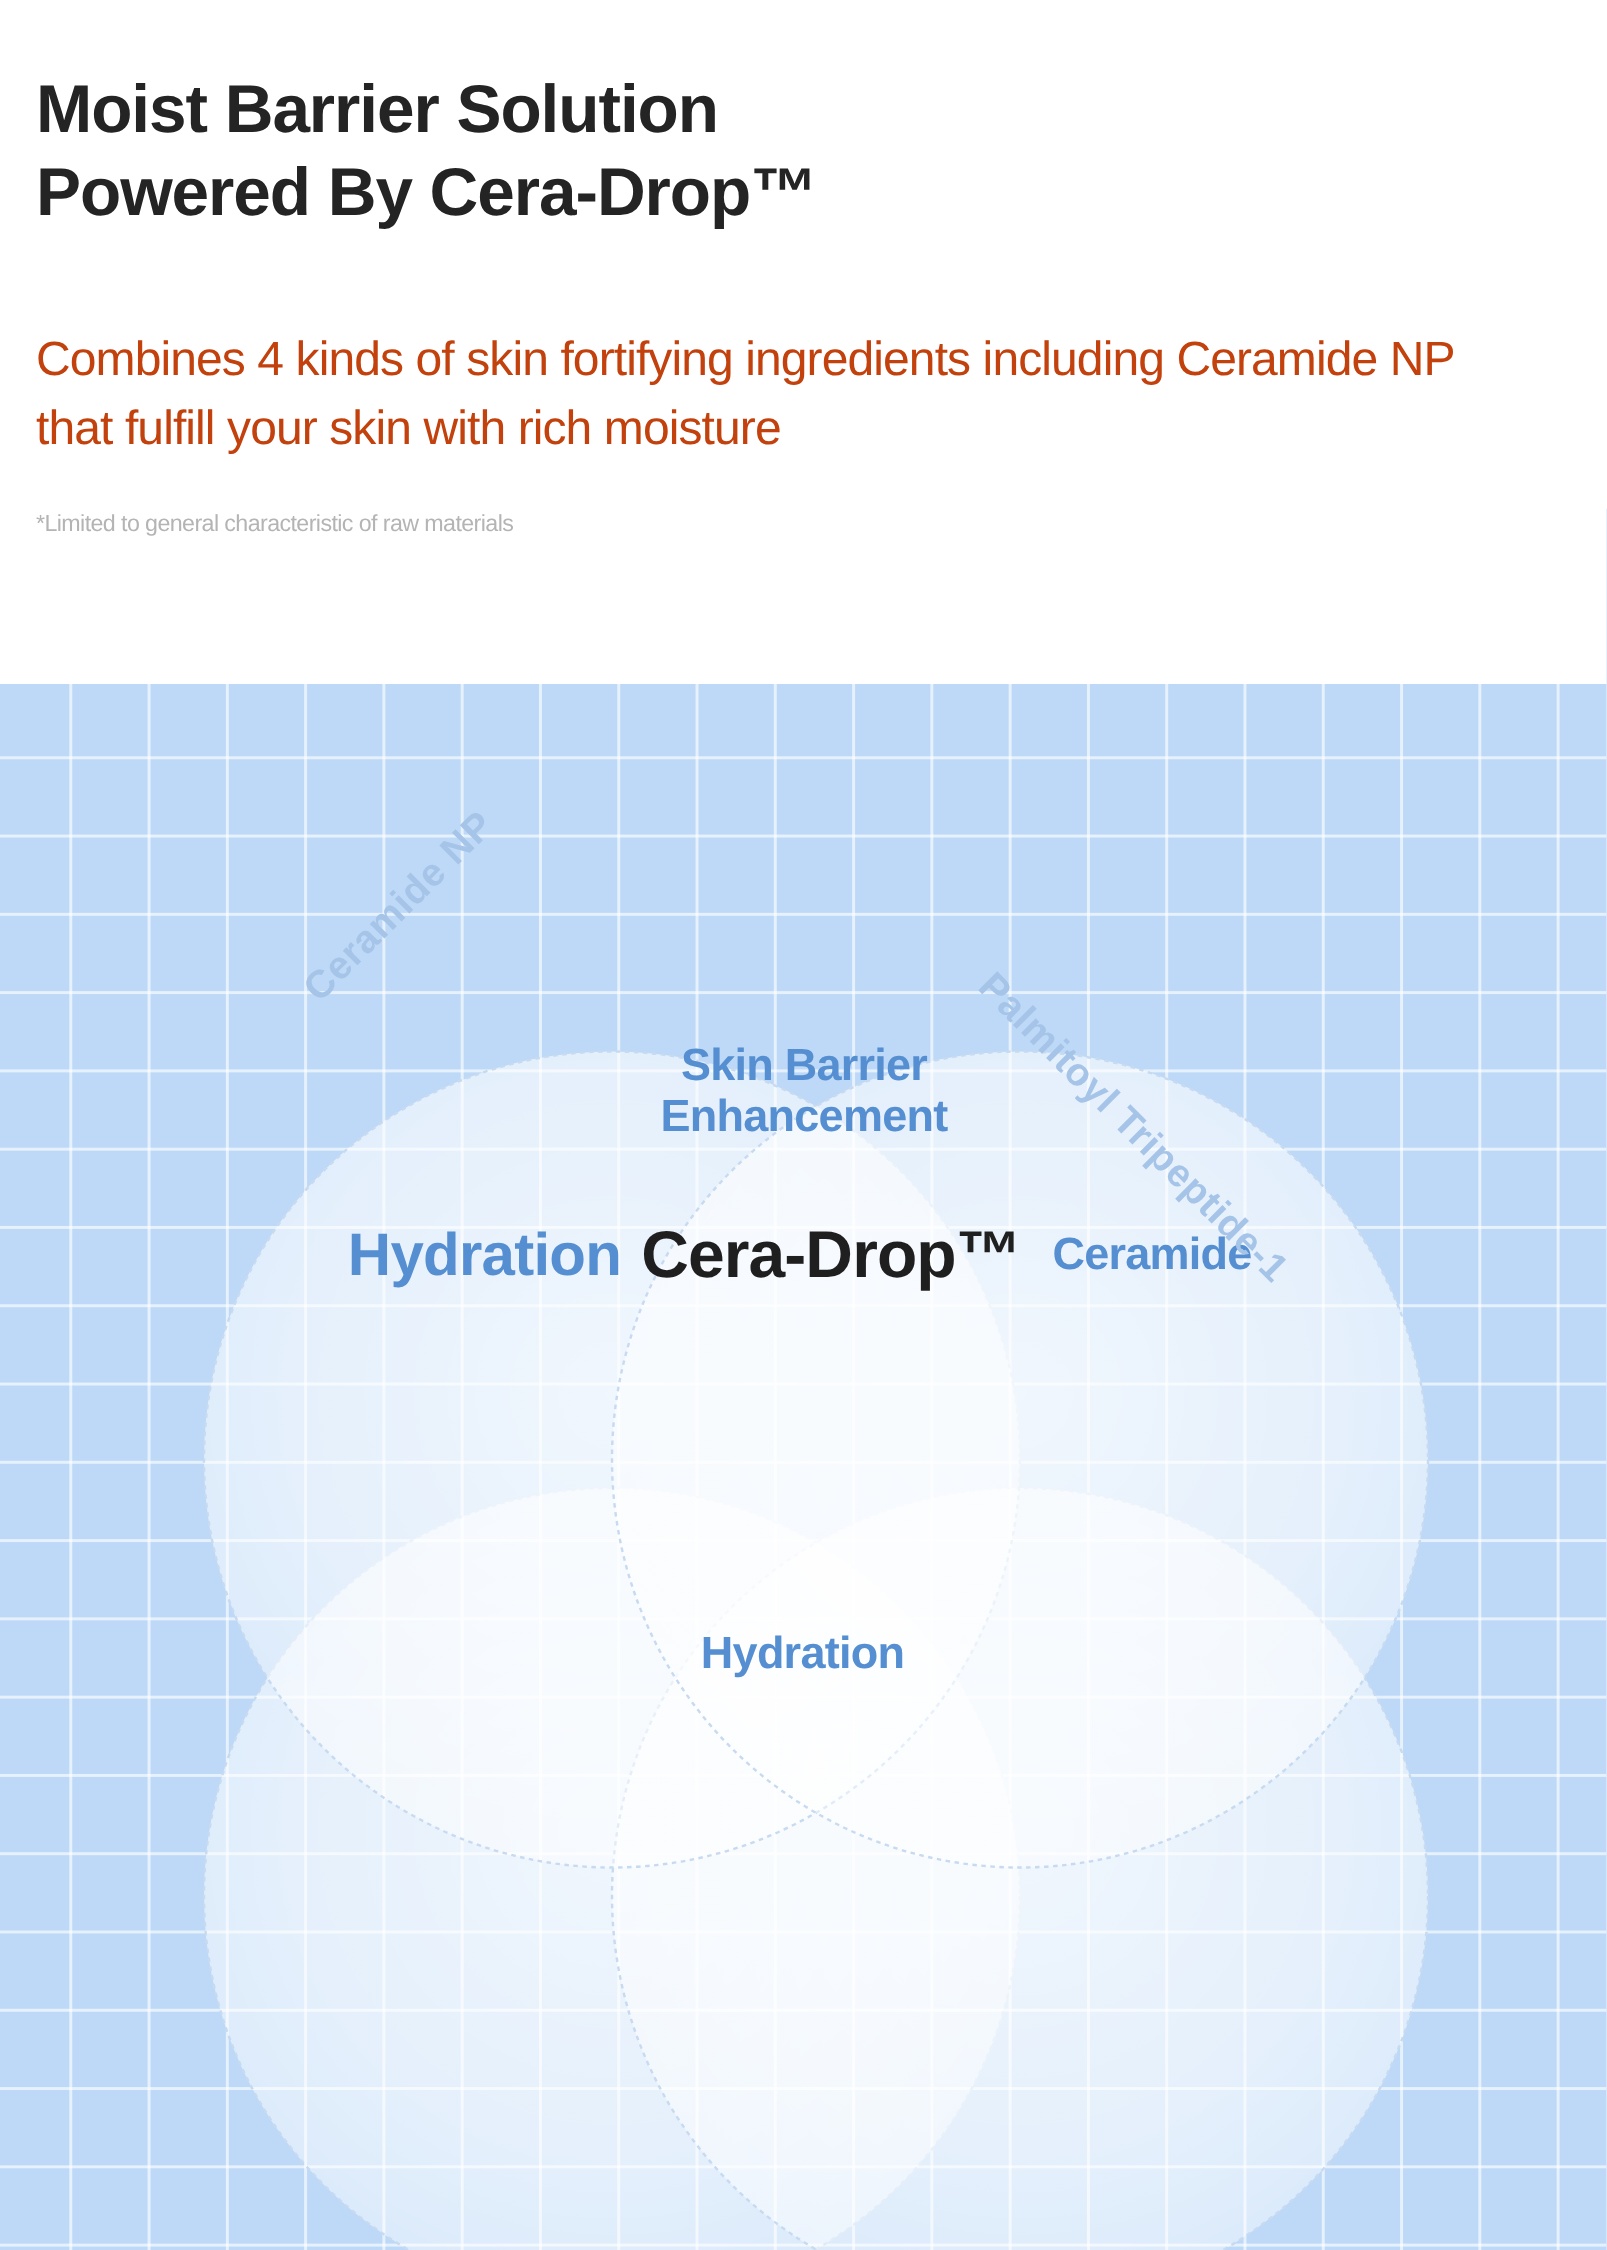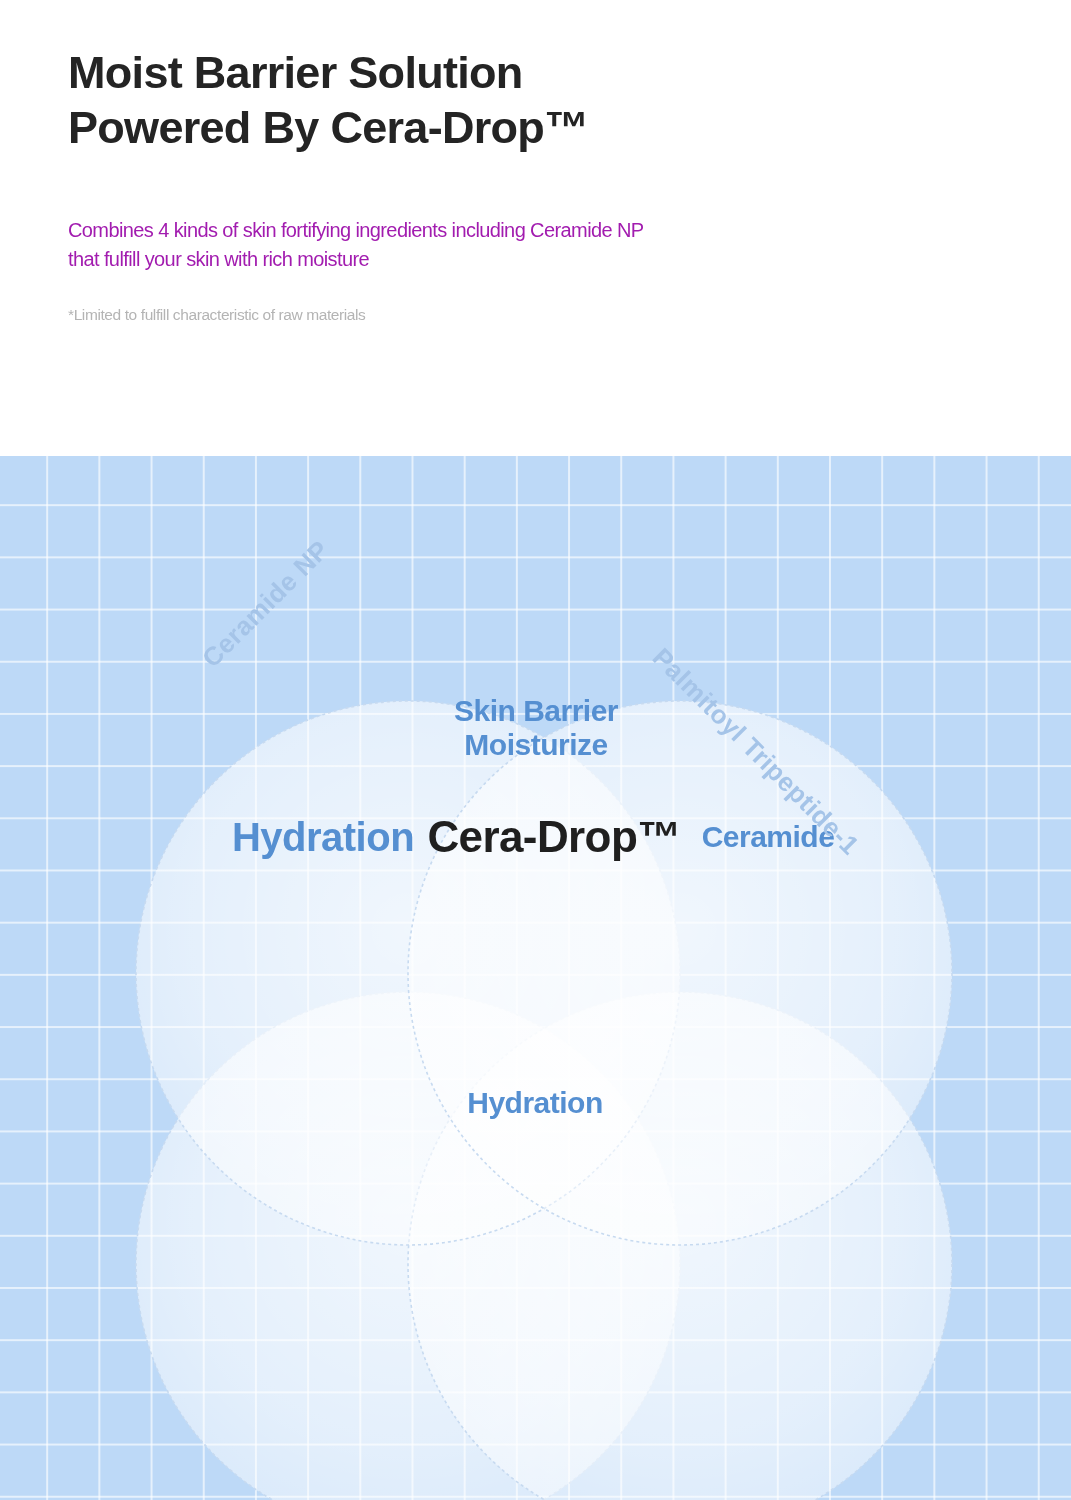--- a/index.html
+++ b/index.html
@@ -17,37 +17,37 @@
   }
 
   
   #header {
     position: absolute;
     left: 0; top: 0;
     width: 1071px;
     height: 456px;
     background: #ffffff;
     box-sizing: border-box;
-    padding: 46px 56px 0 68px;
+    padding: 46px 56px 0 24px;
   }
   #headline {
     font-size: 45px;
     font-weight: bold;
     line-height: 1.22;
     color: #242424;
     letter-spacing: -0.7px;
     margin: 0;
     white-space: pre-line;
   }
   #subhead {
     margin: 0;
     padding-top: 60px;
-    font-size: 20px;
+    font-size: 32px;
     line-height: 1.44;
-    color: #a21caf;
+    color: #c2410c;
     letter-spacing: -0.6px;
     white-space: pre-line;
     font-weight: 400;
   }
   #footnote {
     margin: 0;
     padding-top: 33px;
     font-size: 15.5px;
     color: #b4b4b4;
     letter-spacing: -0.4px;
@@ -145,21 +145,21 @@
   }
 </style>
 </head>
 <body>
 
 <div id="header">
   <h1 id="headline">Moist Barrier Solution
 Powered By Cera-Drop™</h1>
   <p id="subhead">Combines 4 kinds of skin fortifying ingredients including Ceramide NP
 that fulfill your skin with rich moisture</p>
-  <p id="footnote">*Limited to fulfill characteristic of raw materials</p>
+  <p id="footnote">*Limited to general characteristic of raw materials</p>
 </div>
 
 <div id="diagram">
 
   <svg id="venn-svg" viewBox="0 0 1071 1044">
     <defs>
       <radialGradient id="circGrad" cx="50%" cy="42%" r="62%">
         <stop offset="0%" stop-color="#ffffff" stop-opacity="0.78"></stop>
         <stop offset="65%" stop-color="#ffffff" stop-opacity="0.60"></stop>
         <stop offset="100%" stop-color="#ffffff" stop-opacity="0.42"></stop>
@@ -168,21 +168,21 @@
 
     <g>
       <circle cx="408" cy="808" r="272" fill="url(#circGrad)" stroke="#c7daf0" stroke-width="1.6" stroke-dasharray="3 3"></circle>
       <circle cx="680" cy="808" r="272" fill="url(#circGrad)" stroke="#c7daf0" stroke-width="1.6" stroke-dasharray="3 3"></circle>
       <circle cx="408" cy="517" r="272" fill="url(#circGrad)" stroke="#c7daf0" stroke-width="1.6" stroke-dasharray="3 3"></circle>
       <circle cx="680" cy="517" r="272" fill="url(#circGrad)" stroke="#c7daf0" stroke-width="1.6" stroke-dasharray="3 3"></circle>
     </g>
   </svg>
 
   <div class="lbl" id="lbl-skin-barrier">Skin Barrier
-Moisturize</div>
+Enhancement</div>
 
   <div class="lbl" id="lbl-hydration">Hydration</div>
 
   <div class="lbl" id="lbl-fortify">Ceramide</div>
 
   <div class="lbl" id="lbl-moisturize">Hydration</div>
 
   <div id="lbl-cera-drop-center">Cera-Drop™</div>
 
   <div class="ing" id="ing-ceramide">Ceramide NP</div>

